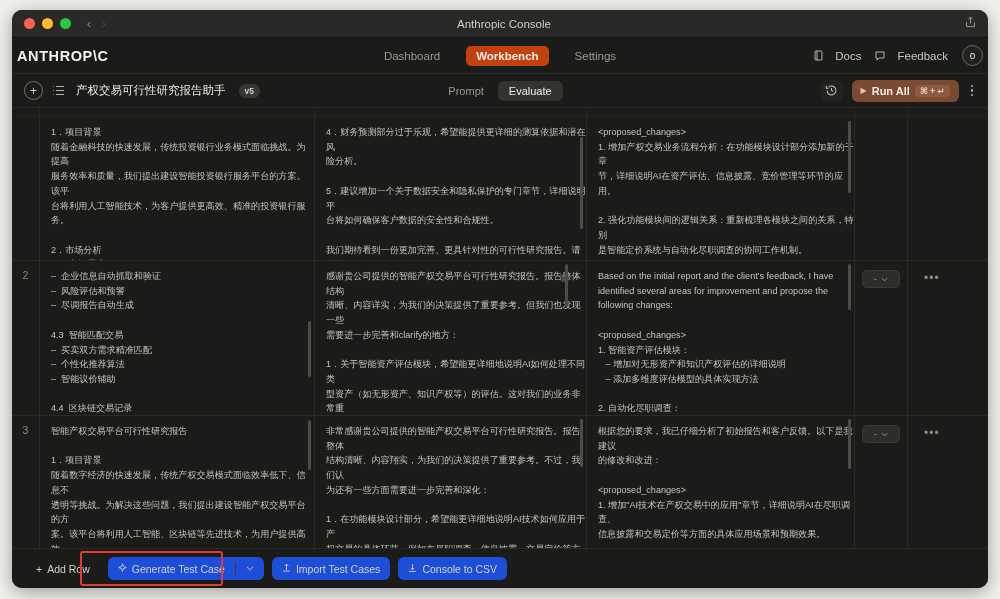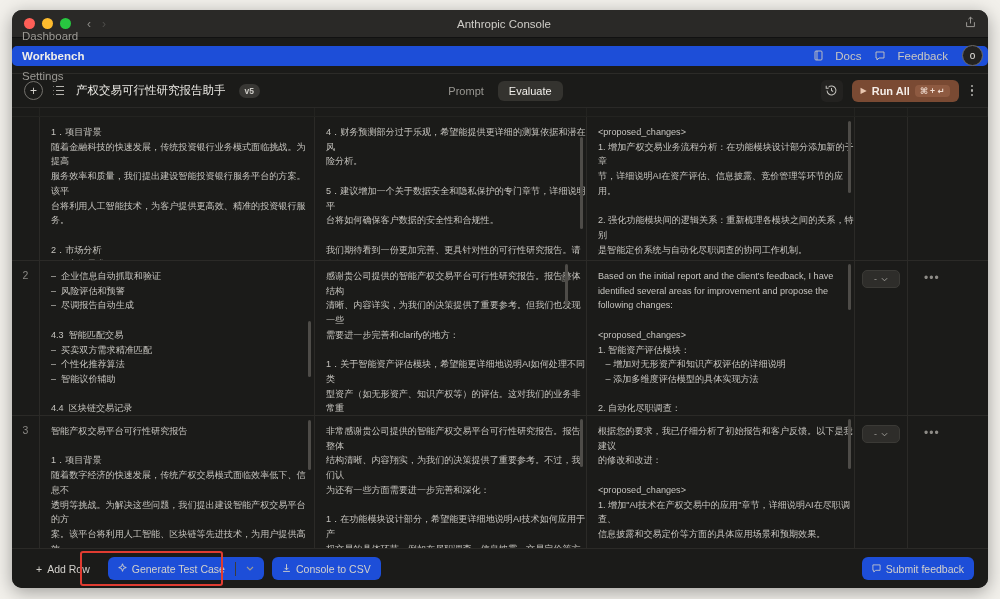--- a/index.html
+++ b/index.html
@@ -47,30 +47,29 @@
     padding: 0 5px;
     border-bottom: 1px solid #2c2b28;
     position: relative;
   }
   .brand {
     font-size: 14.5px; letter-spacing: .6px; font-weight: 700;
     color: #f3f1ec;
   }
   .nav {
     position: absolute; left: 0; right: 0;
-    display: flex; justify-content: center; gap: 0;
+    display: flex; justify-content: center; gap: 16px;
     pointer-events: none;
-    flex-direction: column;
   }
   .nav > * { pointer-events: auto; }
   .navitem {
     font-size: 11.5px; color: #9b9994;
     padding: 4px 10px; border-radius: 5px; cursor: pointer;
   }
-  .navitem.active { background: #1d4ed8; color: #f0eeea; font-weight: 600; }
+  .navitem.active { background: #c2410c; color: #f0eeea; font-weight: 600; }
   .appbar-right {
     margin-left: auto; display: flex; align-items: center; gap: 14px;
     position: relative; z-index: 2;
   }
   .hdr-link {
     font-size: 11.5px; color: #c9c7c2; display: flex; align-items: center; gap: 12px;
     cursor: pointer;
   }
   .hdr-link svg { display: block; }
   .avatar {
@@ -500,35 +499,35 @@
       </span>
       <span>Generate Test Case</span>
       <span class="divider"></span>
       <span class="chev">
         <svg width="8" height="5" viewBox="0 0 8 5" fill="none" stroke="#9c9a95" stroke-width="1.1">
             <path d="M1 1l3 3 3-3"></path>
           </svg>
       </span>
     </div>
 
+    <div class="bbtn">
+      <span>
+        <svg width="9" height="10" viewBox="0 0 10 11" fill="none" stroke="#d3d1cc" stroke-width="1">
+          <path d="M5 7.5V1.2M2.9 3.3 5 1.2l2.1 2.1M1.2 8.9h7.6"></path>
+        </svg>
+      </span>
+      <span>Import Test Cases</span>
+    </div>
 
     <div class="bbtn">
       <span>
         <svg width="9" height="10" viewBox="0 0 10 11" fill="none" stroke="#d3d1cc" stroke-width="1">
           <path d="M5 1.2v6.3M2.9 5.4 5 7.5l2.1-2.1M1.2 9.3h7.6"></path>
         </svg>
       </span>
       <span>Console to CSV</span>
     </div>
 
-    <div class="bbtn right-bottom">
-      <span>
-        <svg width="9" height="9" viewBox="0 0 10 10" fill="none" stroke="#d3d1cc" stroke-width=".9">
-          <path d="M1 1h8v6H4L2 9V7H1z"></path>
-        </svg>
-      </span>
-      <span>Submit feedback</span>
-    </div>
 
     <div class="highlight-box" style="left:68px; top:2px; width:143px; height:35px;"></div>
   </div>
 
 </div>
 
 </body></html>

